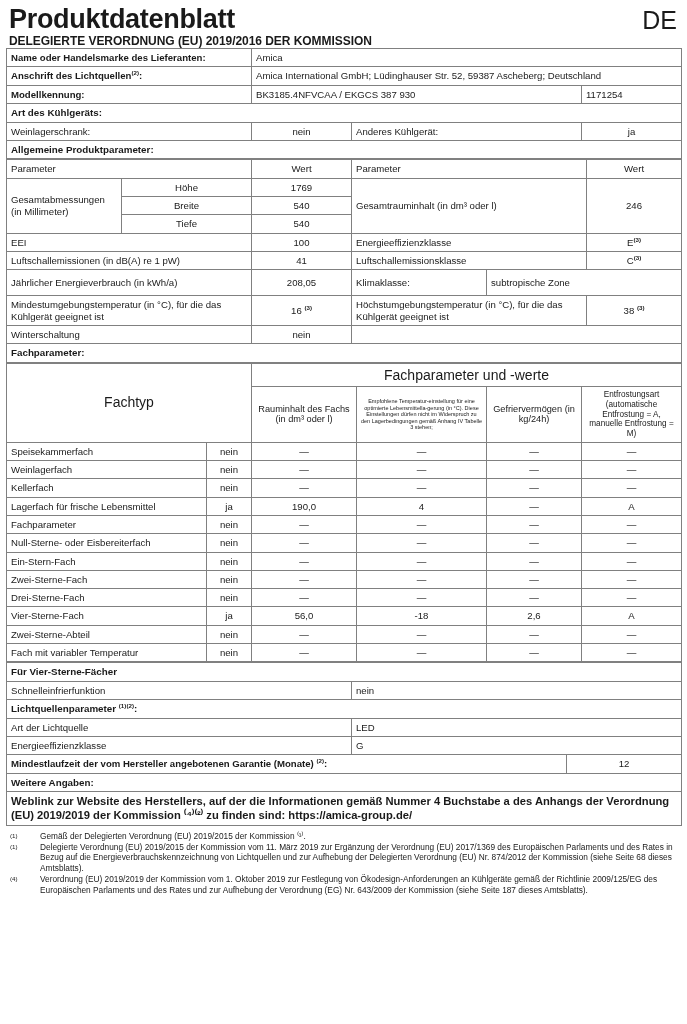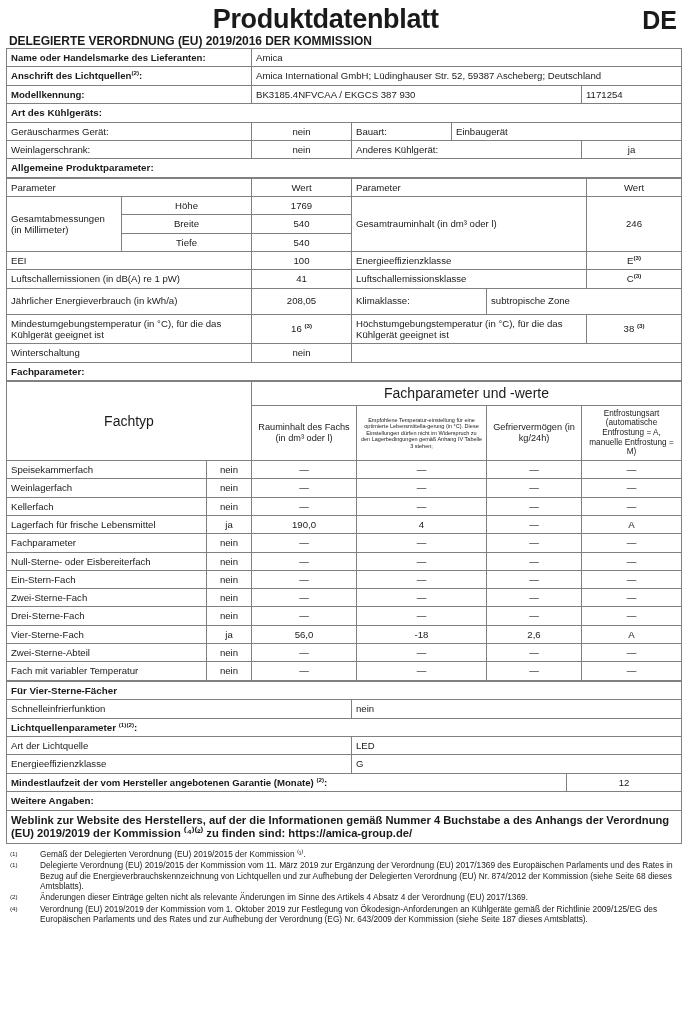--- a/index.html
+++ b/index.html
@@ -26,31 +26,30 @@
     justify-content: space-between;
     padding: 1px 2px 0 3px;
   }
   .hdr-left { flex: 1 1 auto; }
   .doc-title {
     font-size: 27px;
     font-weight: bold;
     line-height: 1.04;
     letter-spacing: -0.3px;
     margin: 0;
-    text-align: center;
   }
   .doc-sub {
     font-size: 12px;
     font-weight: bold;
     letter-spacing: -0.05px;
     margin-top: 1px;
   }
   .lang {
     font-size: 25px;
-    font-weight: bold;
+    font-weight: normal;
     line-height: 1;
     padding-top: 3px;
     padding-right: 2px;
   }
   
   table.t {
     width: 100%;
     border-collapse: collapse;
     table-layout: fixed;
     font-size: 9.6px;
@@ -154,26 +153,20 @@
         <td class="b"><span>Anschrift des Lichtquellen</span><sup>(2)</sup><span>:</span></td>
         <td colspan="4">Amica International GmbH; Lüdinghauser Str. 52, 59387 Ascheberg; Deutschland</td>
       </tr>
       <tr>
         <td class="b">Modellkennung:</td>
         <td colspan="3">BK3185.4NFVCAA / EKGCS 387 930</td>
         <td>1171254</td>
       </tr>
       <tr>
         <td colspan="5" class="sec">Art des Kühlgeräts:</td>
-      </tr>
-      <tr>
-        <td>Geräuscharmes Gerät:</td>
-        <td class="c">nein</td>
-        <td>Bauart:</td>
-        <td colspan="2">Einbaugerät</td>
       </tr>
       <tr>
         <td>Weinlagerschrank:</td>
         <td class="c">nein</td>
         <td colspan="2">Anderes Kühlgerät:</td>
         <td class="c">ja</td>
       </tr>
       <tr>
         <td colspan="5" class="sec">Allgemeine Produktparameter:</td>
       </tr>
@@ -406,22 +399,18 @@
   <div class="notes">
     <div class="note">
       <div class="note-mark">(1)</div>
       <div class="note-txt">Gemäß der Delegierten Verordnung (EU) 2019/2015 der Kommission ⁽¹⁾.</div>
     </div>
     <div class="note">
       <div class="note-mark">(1)</div>
       <div class="note-txt">Delegierte Verordnung (EU) 2019/2015 der Kommission vom 11. März 2019 zur Ergänzung der Verordnung (EU) 2017/1369 des Europäischen Parlaments und des Rates in Bezug auf die Energieverbrauchskennzeichnung von Lichtquellen und zur Aufhebung der Delegierten Verordnung (EU) Nr. 874/2012 der Kommission (siehe Seite 68 dieses Amtsblatts).</div>
     </div>
     <div class="note">
-      <div class="note-mark">(2)</div>
-      <div class="note-txt">Änderungen dieser Einträge gelten nicht als relevante Änderungen im Sinne des Artikels 4 Absatz 4 der Verordnung (EU) 2017/1369.</div>
-    </div>
-    <div class="note">
       <div class="note-mark">(4)</div>
       <div class="note-txt">Verordnung (EU) 2019/2019 der Kommission vom 1. Oktober 2019 zur Festlegung von Ökodesign-Anforderungen an Kühlgeräte gemäß der Richtlinie 2009/125/EG des Europäischen Parlaments und des Rates und zur Aufhebung der Verordnung (EG) Nr. 643/2009 der Kommission (siehe Seite 187 dieses Amtsblatts).</div>
     </div>
   </div>
 
 </div>
 
 </body></html>

